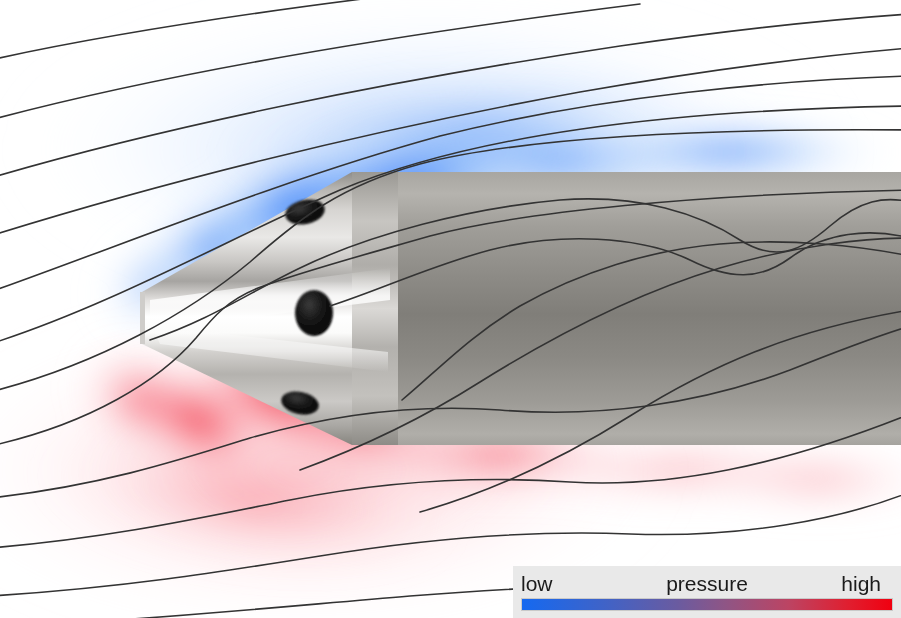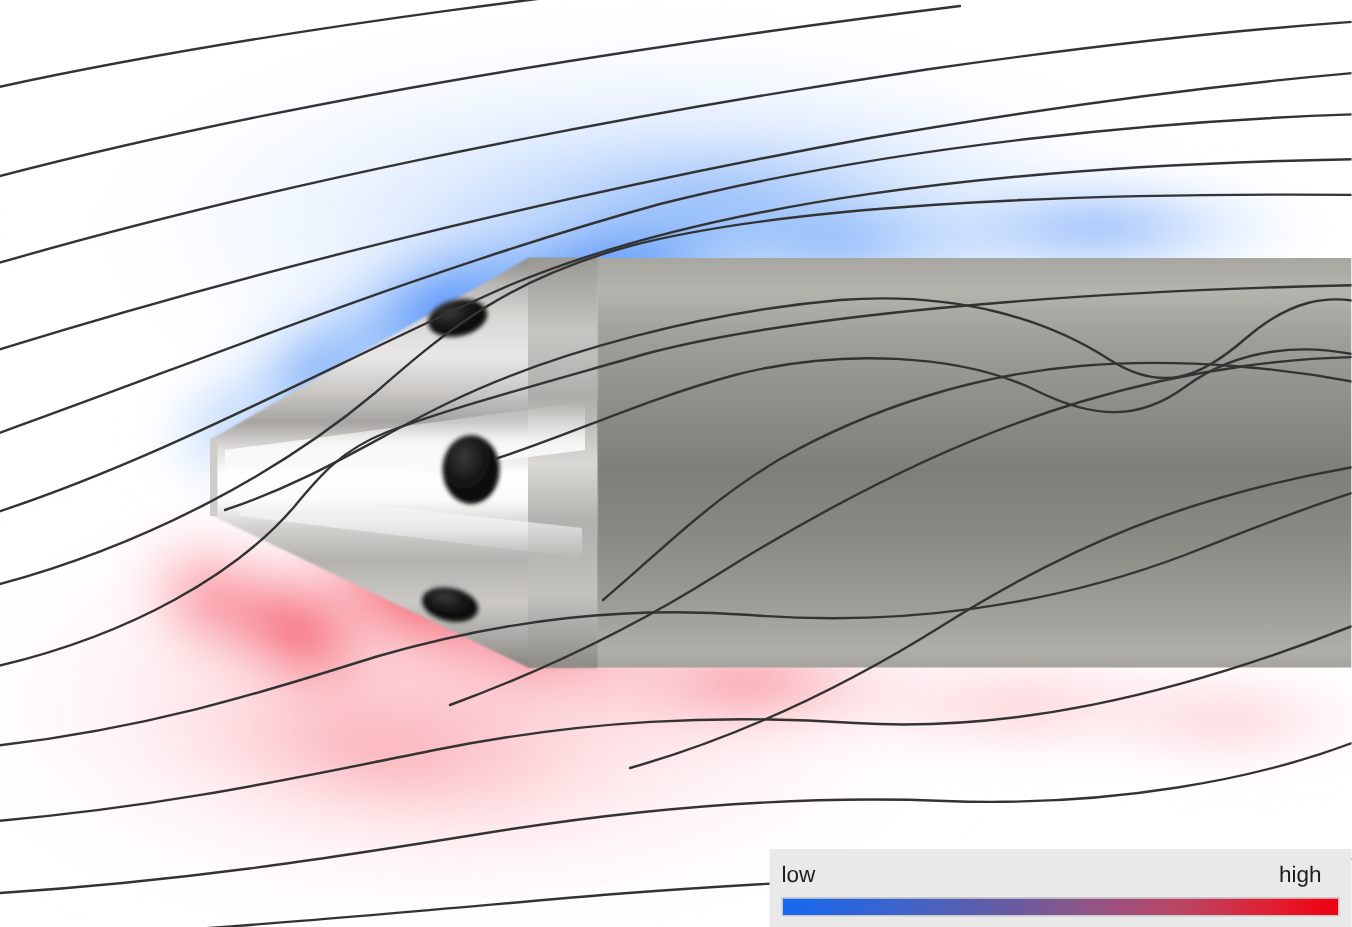--- a/index.html
+++ b/index.html
@@ -37,21 +37,21 @@
     width: 388px;
     height: 52px;
     background: #e9e9e9;
     box-sizing: border-box;
     padding: 4px 8px 6px 8px;
   }
   .legend-labels {
     position: relative;
     height: 28px;
     line-height: 28px;
-    font-size: 15px;
+    font-size: 21px;
     color: #1b1b1b;
   }
   .legend-labels .lab {
     position: absolute;
     top: 0;
     white-space: nowrap;
   }
   .lab-low  { left: 0; }
   .lab-mid  { left: 50%; transform: translateX(-50%); }
   .lab-high { right: 12px; }
@@ -267,18 +267,19 @@
       <path d="M -10 596 C 120 588 220 572 320 556 C 430 538 530 530 630 534
                C 740 538 840 520 910 492"></path>
       <path d="M 40 625 C 170 618 290 606 410 596 C 540 586 660 582 780 578
                C 850 576 890 574 910 572"></path>
     </g>
   </svg>
 
   <div id="legend">
     <div class="legend-labels">
       <span class="lab lab-low">low</span>
+      <span class="lab lab-mid">pressure</span>
       <span class="lab lab-high">high</span>
     </div>
     <div class="legend-bar"></div>
   </div>
 
 </div>
 
 </body></html>

